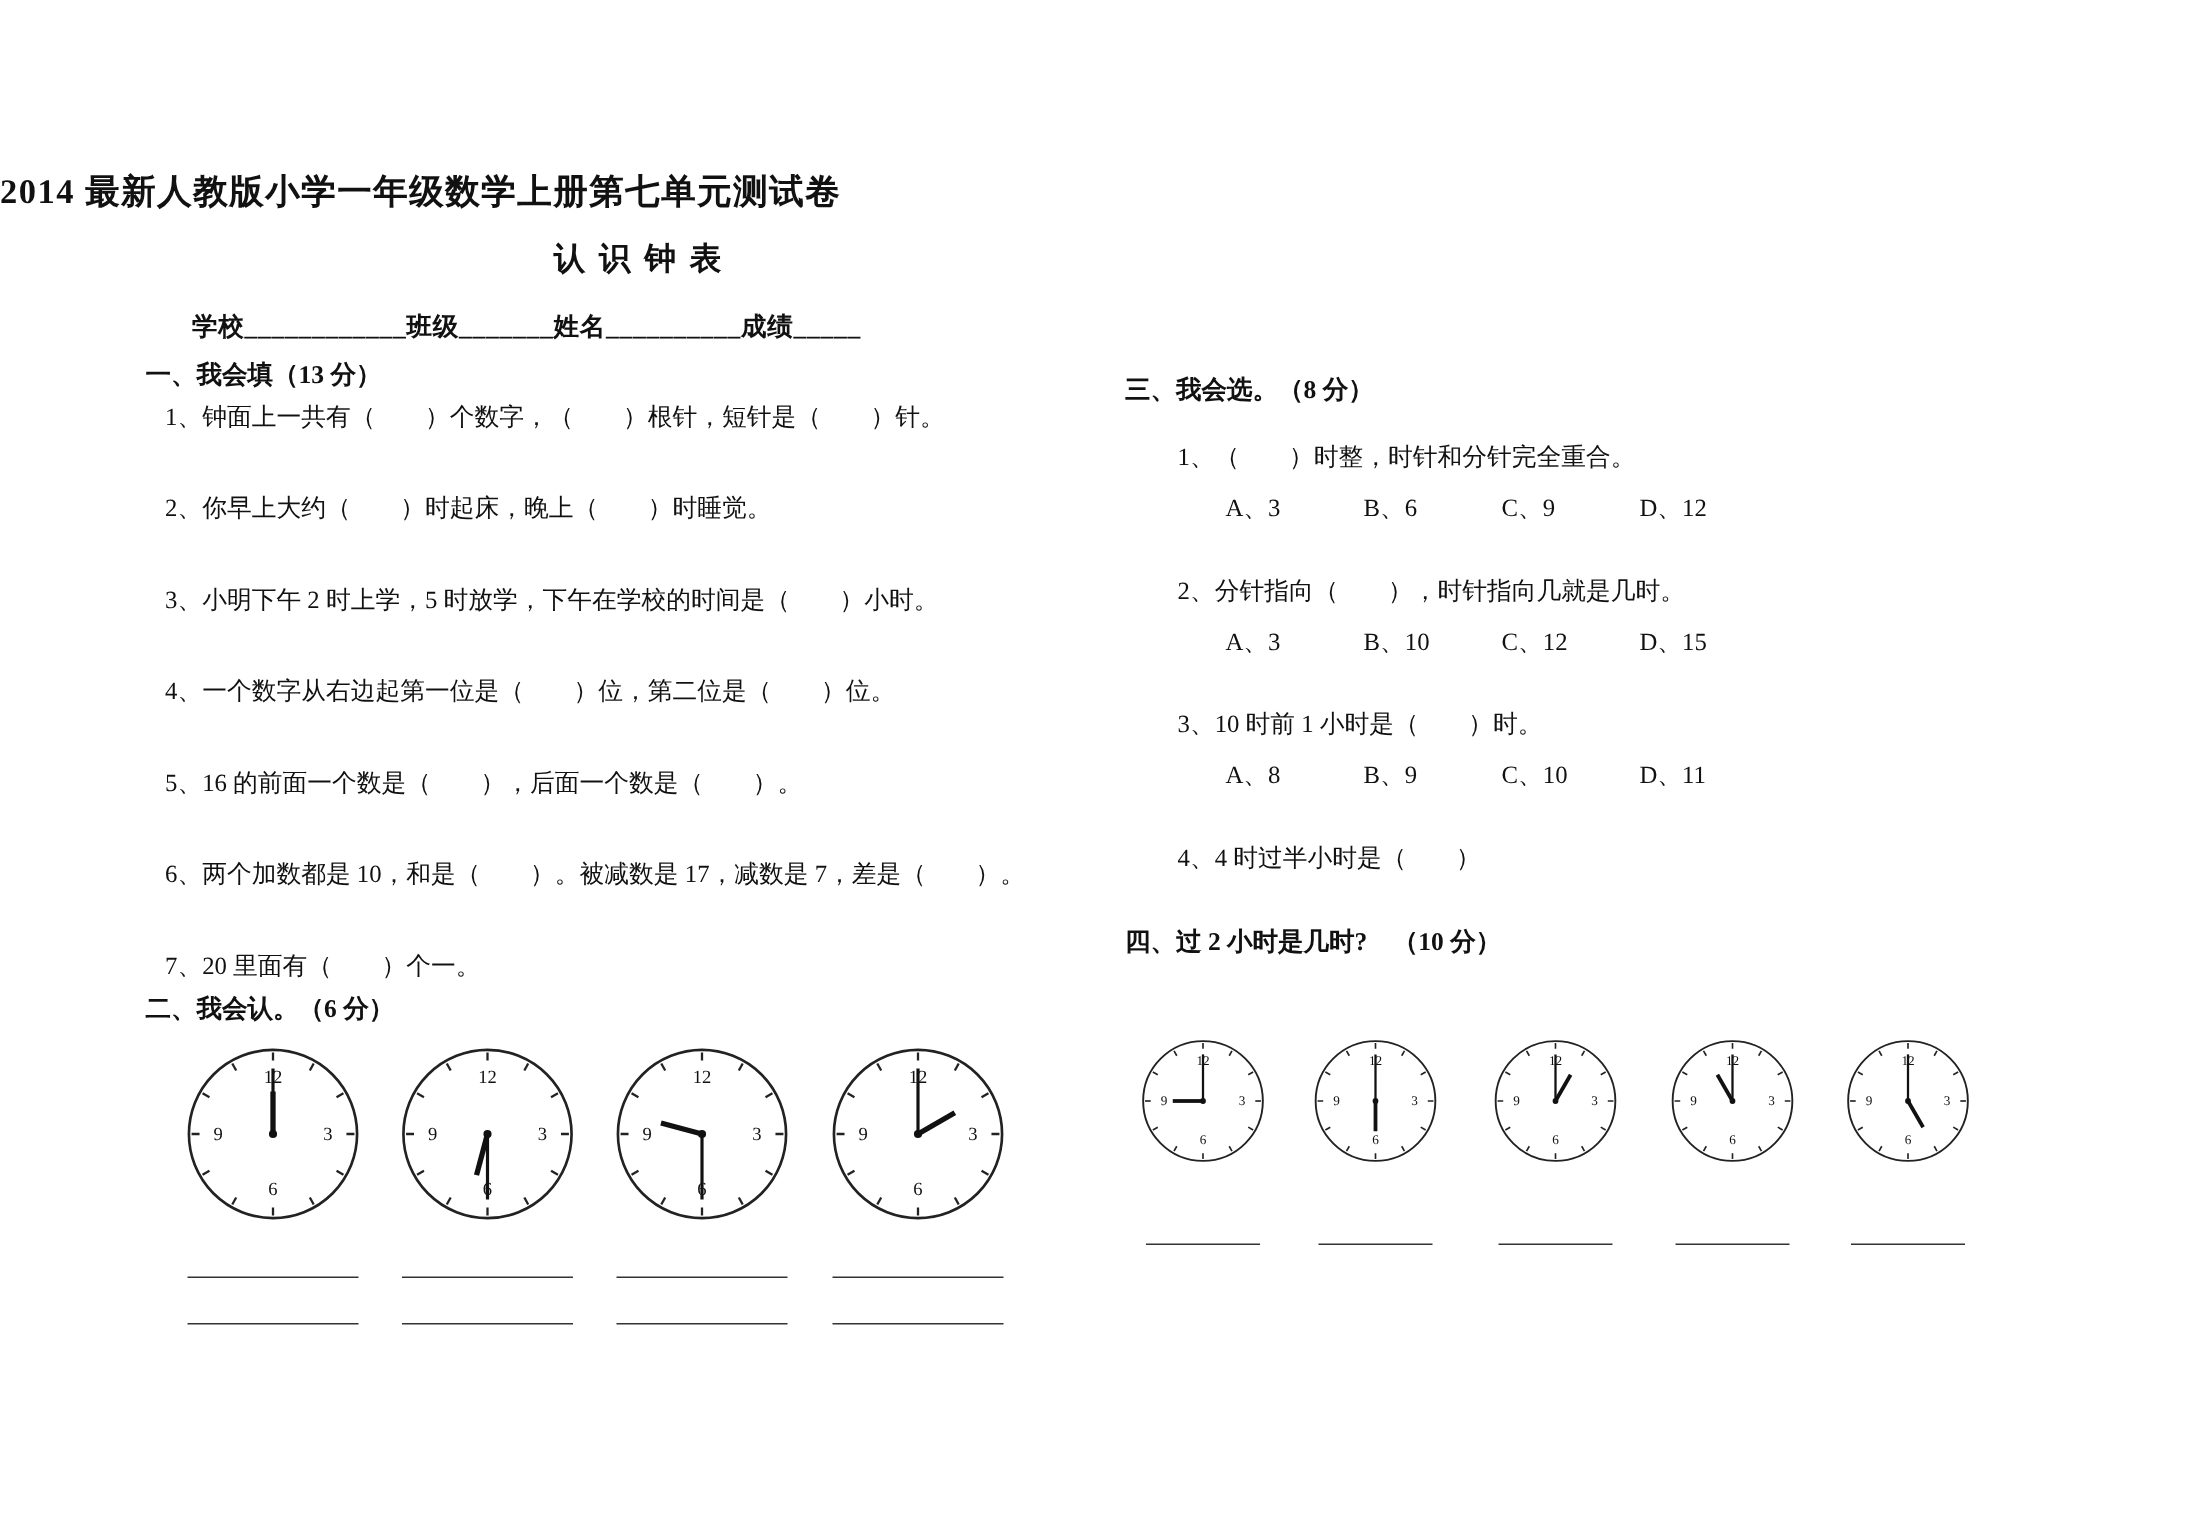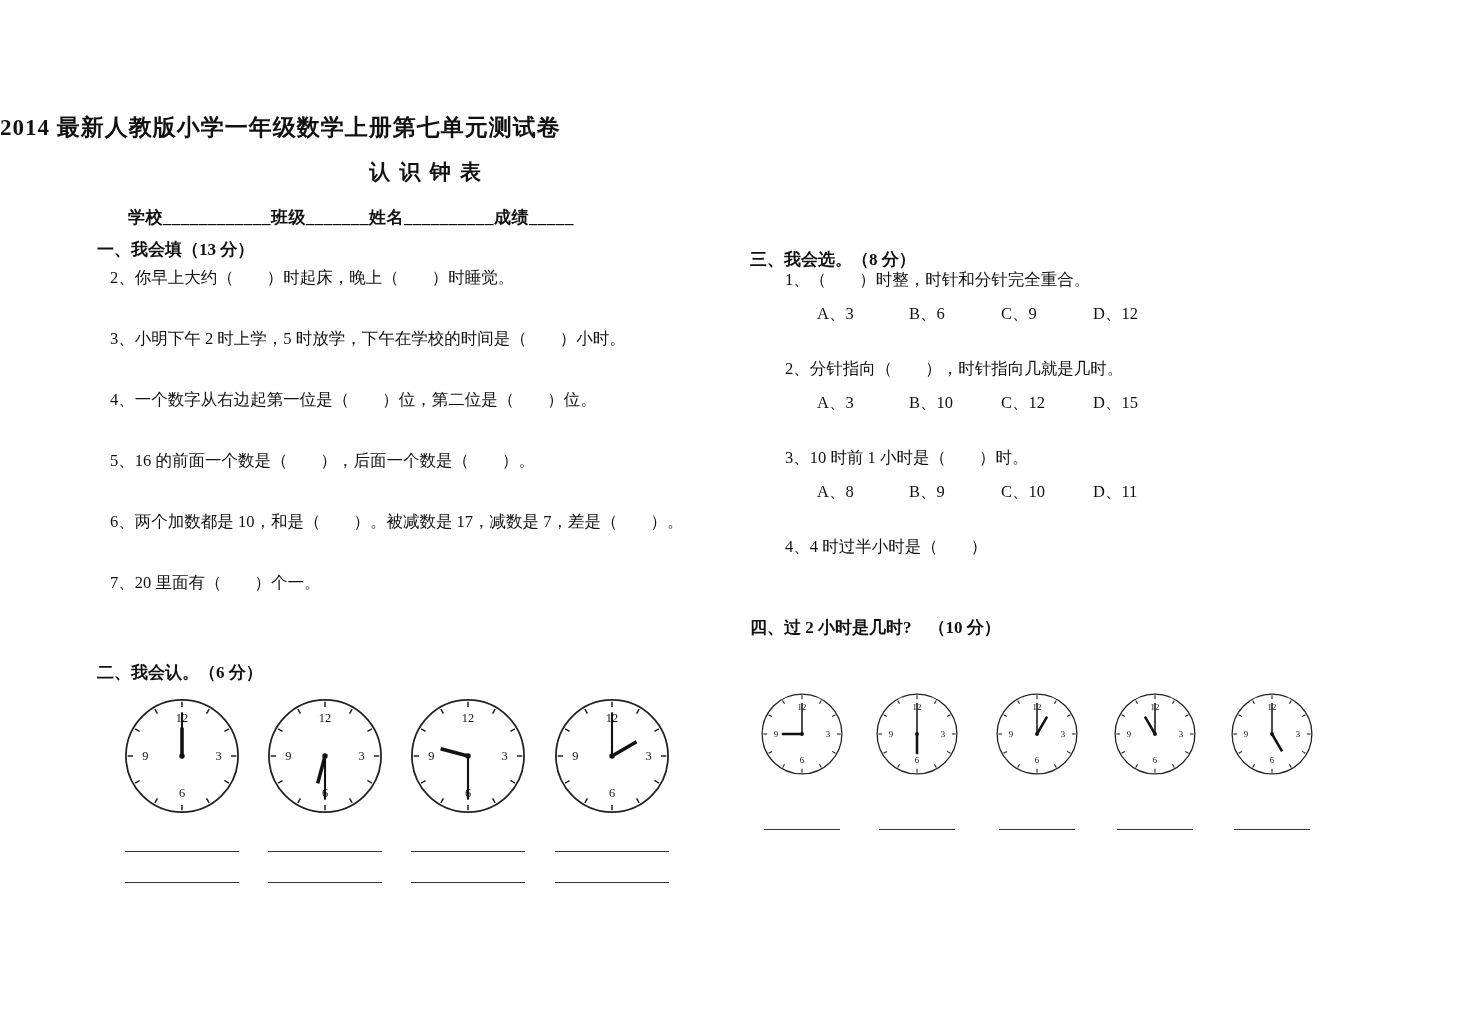--- a/index.html
+++ b/index.html
@@ -16,37 +16,38 @@
   .info{position:absolute;top:206px;left:128px;font-size:17px;font-weight:bold;letter-spacing:.5px;}
   .sec{position:absolute;font-size:17px;font-weight:bold;white-space:nowrap;}
   #sec1{top:238px;left:97px;}
   #sec2{top:661px;left:97px;}
   #sec3{top:248px;left:750px;}
   #sec4{top:616px;left:750px;}
   #fill-list{position:absolute;top:266px;left:110px;width:628px;font-size:16.5px;}
   .fill-item{height:61px;line-height:24px;white-space:nowrap;}
   #choice-list{position:absolute;top:268px;left:785px;width:580px;font-size:16.5px;}
   .choice-block{position:absolute;left:0;width:580px;line-height:24px;}
-  .q-text{white-space:nowrap;}
+  .q-text{white-space:nowrap;margin-top:25px;}
   .q-opts{margin-top:10px;margin-left:32px;white-space:nowrap;}
   .opt{display:inline-block;width:92px;}
   .opt.wide{width:140px;}
   .clock{position:absolute;}
   .ans-line{position:absolute;height:0;border-top:1.3px solid #333;}
 </style>
 </head>
 <body>
 
 <div id="page">
   <div class="title">2014 最新人教版小学一年级数学上册第七单元测试卷</div>
   <div class="subtitle">认 识 钟 表</div>
   <div class="info">学校____________班级_______姓名__________成绩_____</div>
 
   <div class="sec" id="sec1">一、我会填（13 分）</div>
   <div id="fill-list">
+      <div class="fill-item">1、钟面上一共有（　　）个数字，（　　）根针，短针是（　　）针。</div>
       <div class="fill-item">2、你早上大约（　　）时起床，晚上（　　）时睡觉。</div>
       <div class="fill-item">3、小明下午 2 时上学，5 时放学，下午在学校的时间是（　　）小时。</div>
       <div class="fill-item">4、一个数字从右边起第一位是（　　）位，第二位是（　　）位。</div>
       <div class="fill-item">5、16 的前面一个数是（　　），后面一个数是（　　）。</div>
       <div class="fill-item">6、两个加数都是 10，和是（　　）。被减数是 17，减数是 7，差是（　　）。</div>
       <div class="fill-item">7、20 里面有（　　）个一。</div>
     </div>
 
   <div class="sec" id="sec2">二、我会认。（6 分）</div>
 

